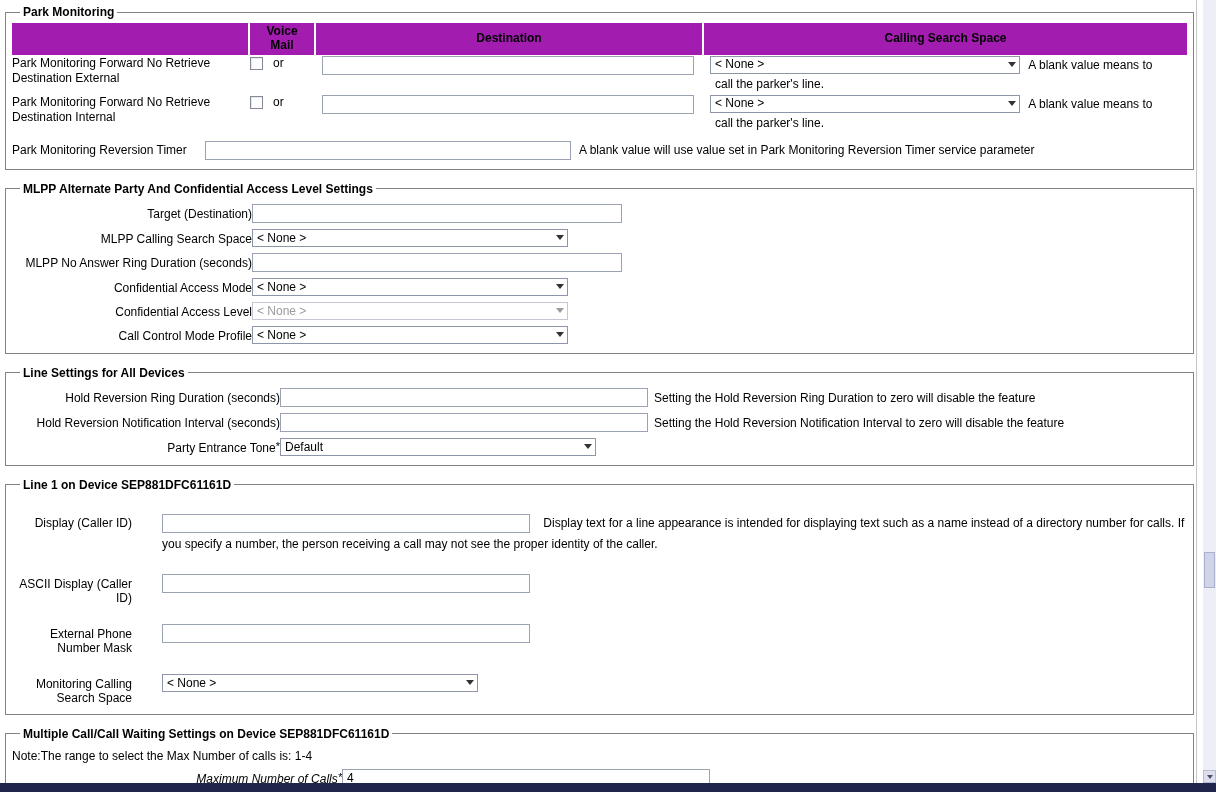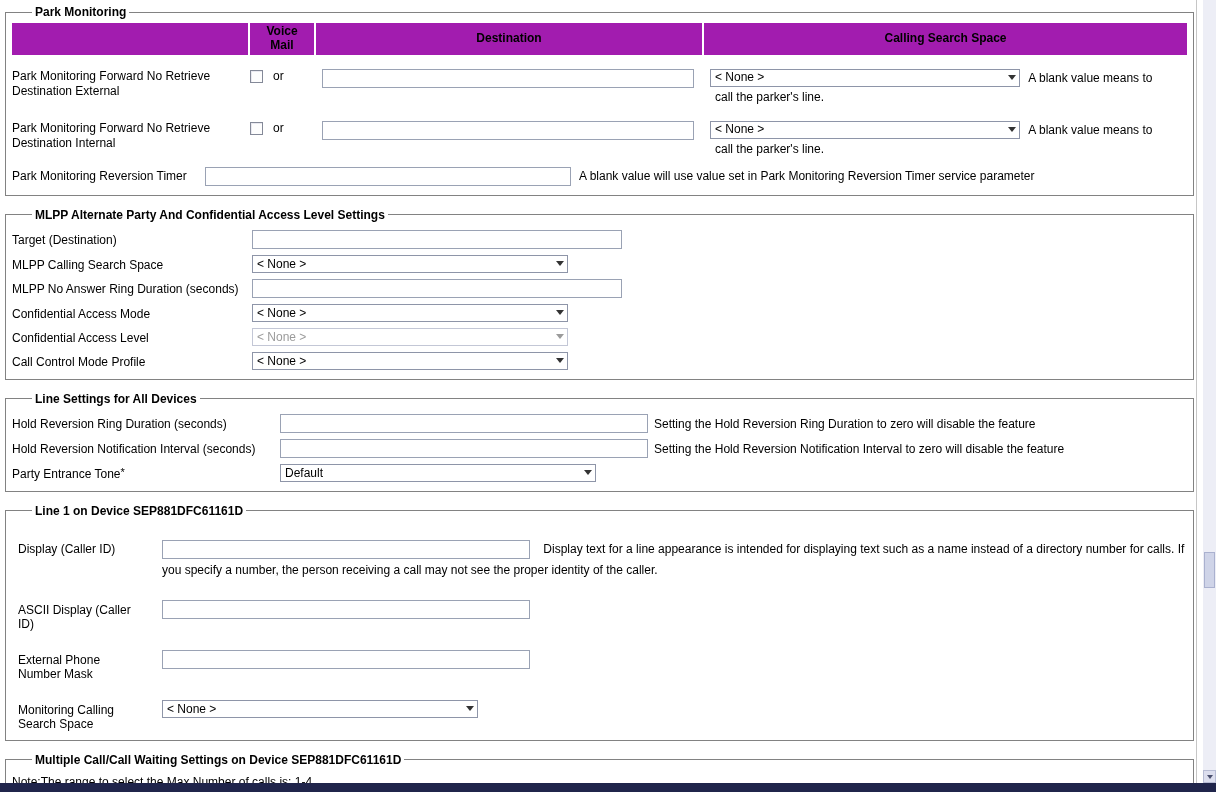--- a/index.html
+++ b/index.html
@@ -9,21 +9,21 @@
     background:#ffffff; color:#000;
     font-family:"Liberation Sans", sans-serif; font-size:12px;
   }
   .content {
     position:absolute; left:0; top:0; width:1197px; height:783px;
     border-right:1px solid #c6c6c6; overflow:hidden; background:#fff; padding-top:2px;
   }
   fieldset {
     border:1px solid #828282; margin:3px 2px 12px 5px; padding:2px 6px 9px 6px;
   }
-  legend { font-weight:bold; padding:0 3px; margin-left:20px; font-size:12px; }
+  legend { font-weight:bold; padding:0 3px; margin-left:8px; font-size:12px; }
 
   
   .txt {
     height:19px; border:1px solid #9aa2b4; background:#fff; padding:1px 4px;
     font-family:"Liberation Sans", sans-serif; font-size:12px; color:#000;
   }
   .w372{width:372px;} .w370{width:370px;} .w368{width:368px;} .w366{width:366px;}
   .sel {
     display:inline-flex; align-items:center; justify-content:space-between;
     height:18px; background:#fff; border:1px solid #8e95a8; padding:0 3px 0 4px;
@@ -43,32 +43,32 @@
   }
   sup.req { font-size:11px; vertical-align:top; line-height:1; }
 
   
   .pm-grid { display:grid; grid-template-columns:236px 64px 386px 1fr; column-gap:2px; margin-top:2px; }
   .pm-head {
     background:#a21caf; font-weight:bold; text-align:center; min-height:31px;
     display:flex; align-items:center; justify-content:center; padding:2px 4px; line-height:1.15;
   }
   .pm-head.vm { padding:2px 10px; }
-  .pm-cell { padding-top:14px; line-height:15px; }
+  .pm-cell { padding-top:1px; line-height:15px; }
   .pm-vm { display:flex; gap:10px; align-items:flex-start; }
   .pm-dest input { margin-left:6px; }
   .pm-css { padding-left:6px; line-height:19px; }
   .pm-css .note { margin-left:5px; }
   .pm-reversion { display:flex; align-items:center; margin-top:8px; }
   .pm-reversion .lbl { width:193px; flex:0 0 auto; }
   .pm-reversion .note { margin-left:8px; }
 
   
   .frow { display:flex; align-items:flex-start; margin-top:6px; }
-  .frow .lbl { padding-top:3px; flex:0 0 auto; }
+  .frow .lbl { padding-top:3px; flex:0 0 auto;text-align:right; }
   .lbl.w240{width:240px;} .lbl.w268{width:268px;} .lbl.w330{width:330px;font-style:italic;}
   .frow .note { padding-top:3px; margin-left:6px; }
 
   
   .line1 .frow { padding-left:6px; margin-top:19px; }
   .line1 .lbl { width:144px; padding-right:30px; }
   .ctl-flow { flex:1 1 auto; line-height:21px; }
   .ctl-flow .txt { vertical-align:middle; margin-right:4px; }
 
   

